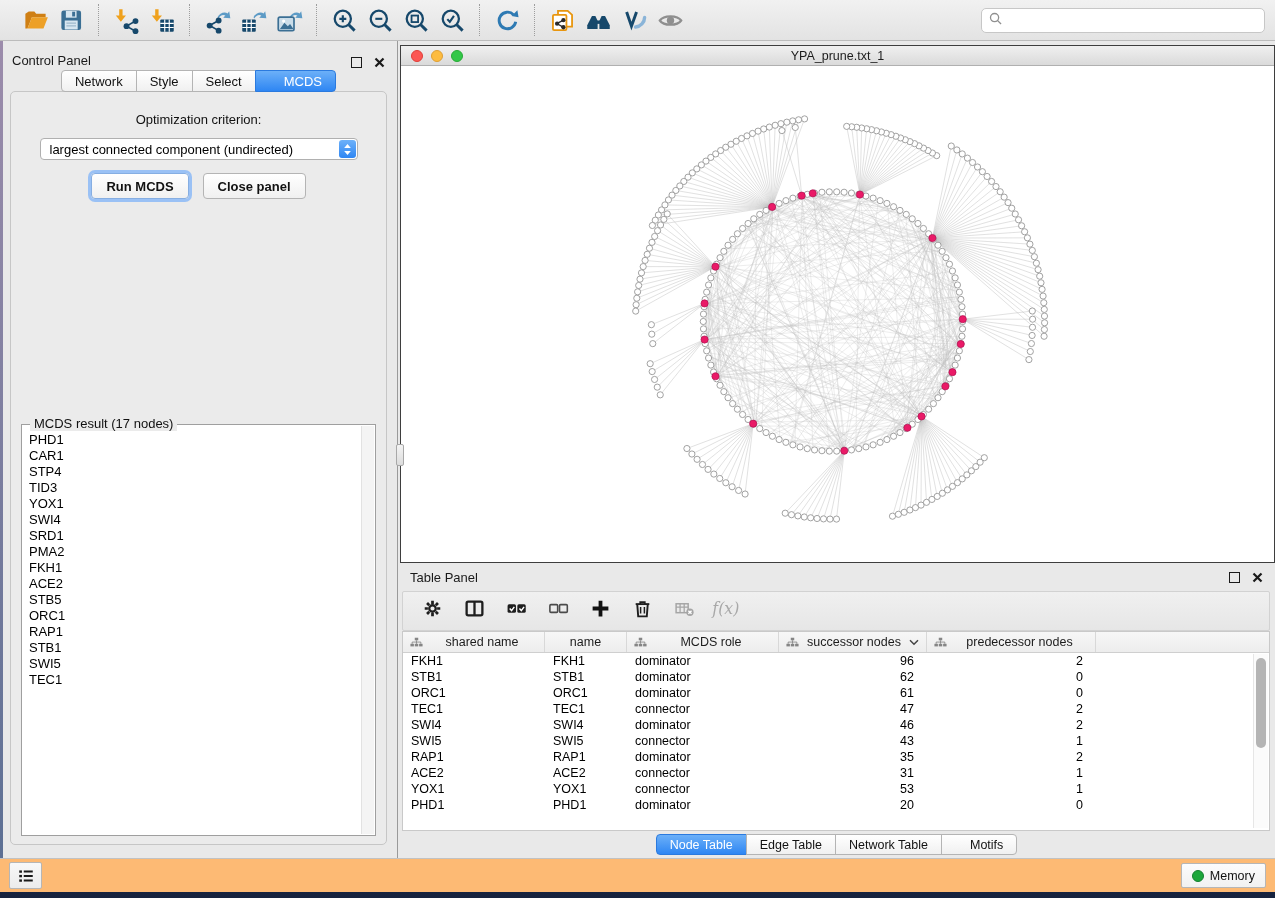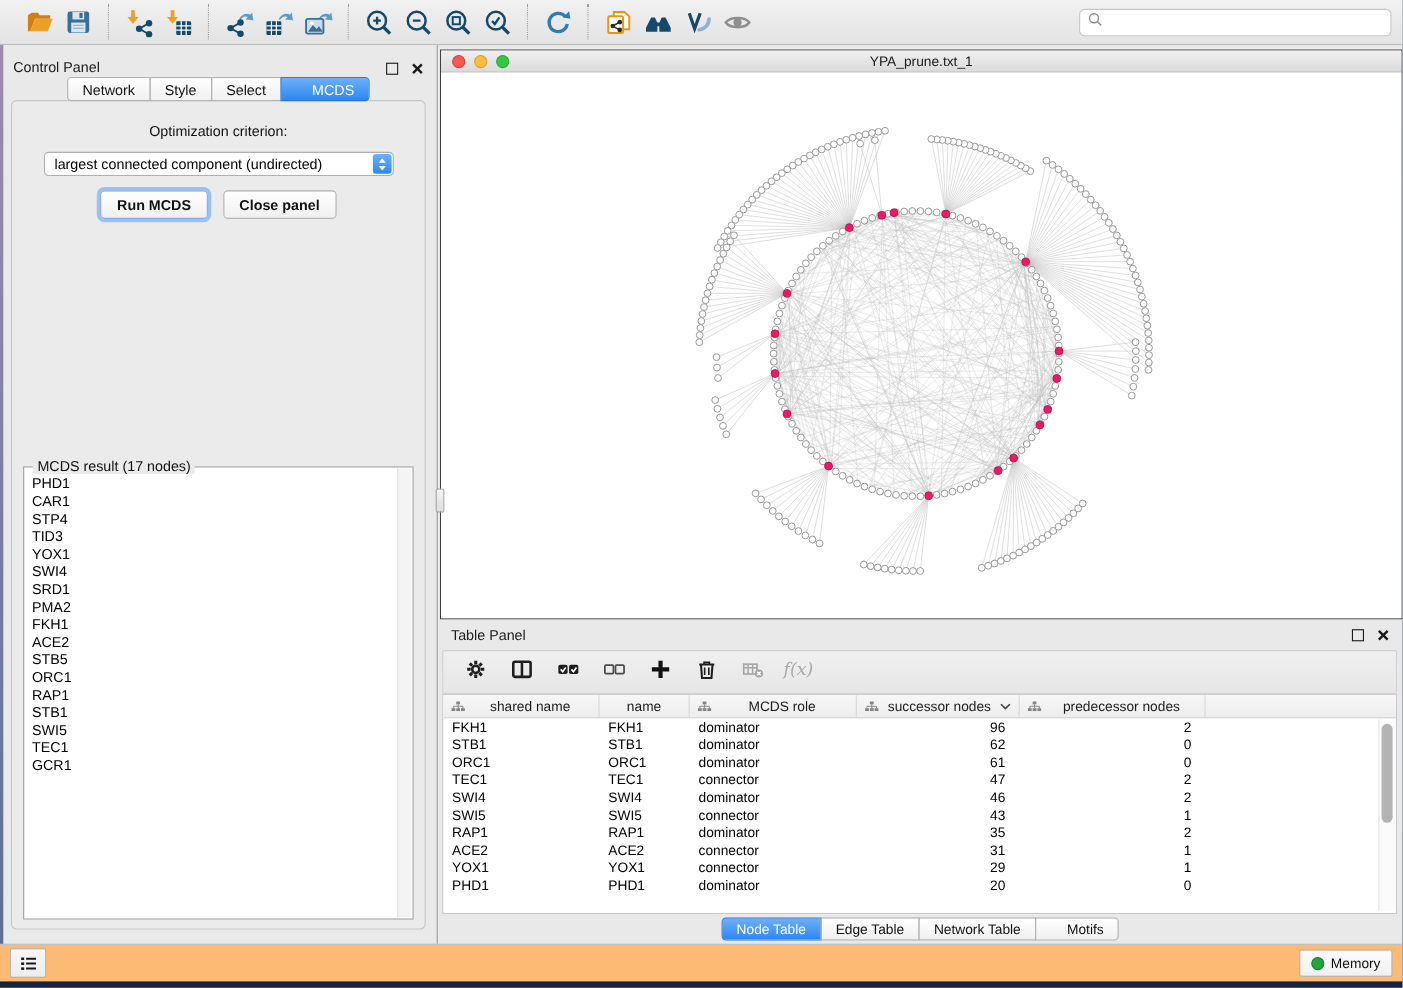--- a/index.html
+++ b/index.html
@@ -282,21 +282,20 @@
                 <div class="mcds-item">SRD1</div>
                 <div class="mcds-item">PMA2</div>
                 <div class="mcds-item">FKH1</div>
                 <div class="mcds-item">ACE2</div>
                 <div class="mcds-item">STB5</div>
                 <div class="mcds-item">ORC1</div>
                 <div class="mcds-item">RAP1</div>
                 <div class="mcds-item">STB1</div>
                 <div class="mcds-item">SWI5</div>
                 <div class="mcds-item">TEC1</div>
-                <div class="mcds-item">GCR1</div>
               </div>
             <div class="mcds-scroll"></div>
           </div>
         </div>
       </div>
 
       <div class="right-col">
         <div class="splitter-grip"></div>
 
         <div class="network-window">
@@ -791,21 +790,21 @@
                   <div class="t-cell" style="width: 142px;">ACE2</div>
                   <div class="t-cell" style="width: 82px;">ACE2</div>
                   <div class="t-cell" style="width: 152px;">connector</div>
                   <div class="t-cell num" style="width: 148px;">31</div>
                   <div class="t-cell num" style="width: 169px;">1</div>
                 </div>
                 <div class="t-row">
                   <div class="t-cell" style="width: 142px;">YOX1</div>
                   <div class="t-cell" style="width: 82px;">YOX1</div>
                   <div class="t-cell" style="width: 152px;">connector</div>
-                  <div class="t-cell num" style="width: 148px;">29</div>
+                  <div class="t-cell num" style="width: 148px;">53</div>
                   <div class="t-cell num" style="width: 169px;">1</div>
                 </div>
                 <div class="t-row">
                   <div class="t-cell" style="width: 142px;">PHD1</div>
                   <div class="t-cell" style="width: 82px;">PHD1</div>
                   <div class="t-cell" style="width: 152px;">dominator</div>
                   <div class="t-cell num" style="width: 148px;">20</div>
                   <div class="t-cell num" style="width: 169px;">0</div>
                 </div>
               </div>

